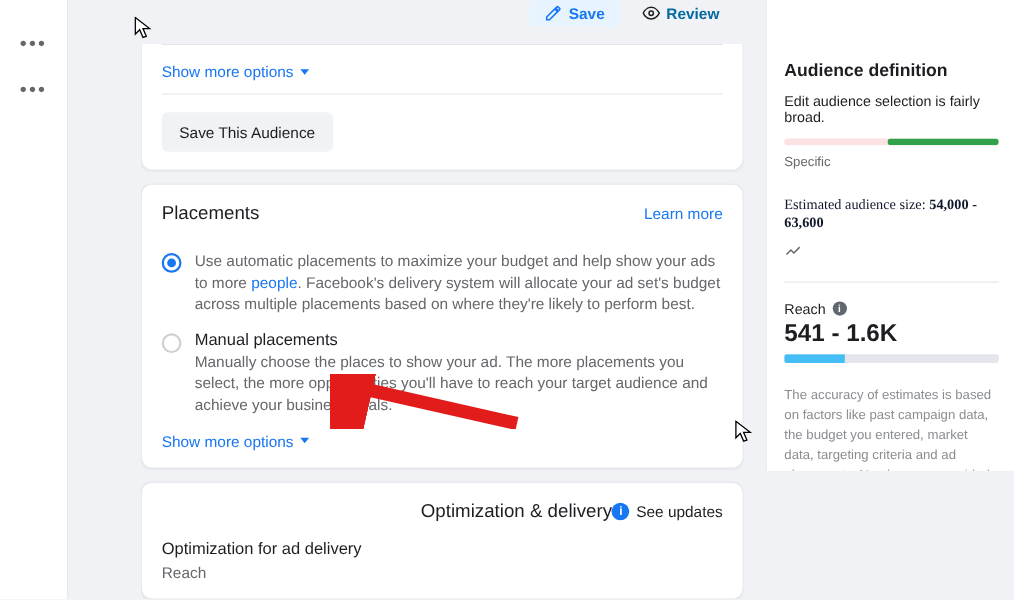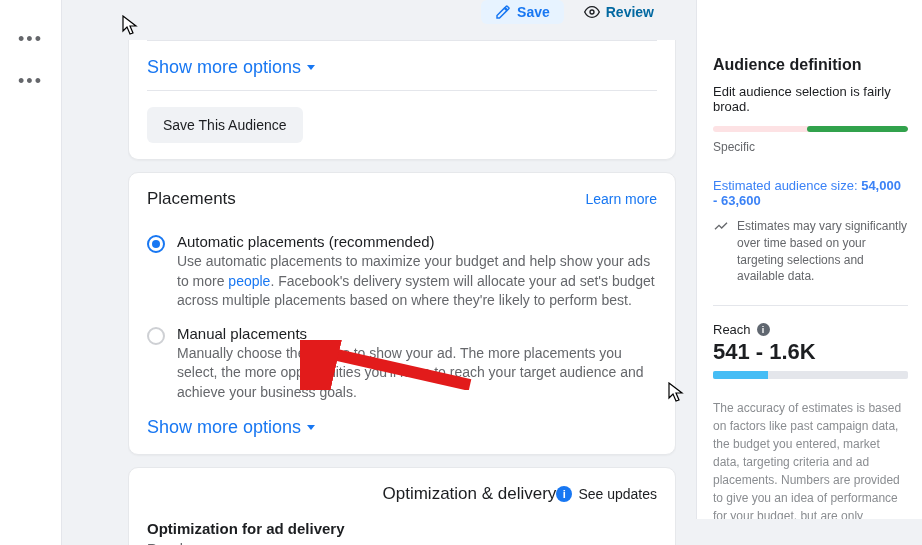--- a/index.html
+++ b/index.html
@@ -65,21 +65,21 @@
     padding: 16px 18px;
     margin-bottom: 12px;
   }
   .card.first {
     border-top-left-radius: 0; border-top-right-radius: 0;
     border-top: none;
     padding-top: 0;
   }
   .hr { border: none; border-top: 1px solid #e4e6eb; margin: 12px 0 16px; }
   .link { color: #1877f2; cursor: pointer; }
-  .show-more { display: inline-flex; align-items: center; gap: 6px; font-size: 18px; }
+  .show-more { display: inline-flex; align-items: center; gap: 6px; font-size: 14px; }
   .caret { width: 0; height: 0; border-left: 4px solid transparent; border-right: 4px solid transparent; border-top: 5px solid #1877f2; }
   .save-btn {
     display: inline-block;
     background: #f0f2f5;
     border-radius: 6px;
     padding: 10px 16px;
     font-size: 14px;
     font-weight: 400;
     color: #1c1e21;
     cursor: pointer;
@@ -99,37 +99,37 @@
     margin-top: 2px;
   }
   .radio.selected { border-color: #1877f2; }
   .radio.selected::after { content:''; width: 8px; height: 8px; background:#1877f2; border-radius:50%; }
   .radio-content .r-title { font-size: 15px; color: #1c1e21; margin-bottom: 2px; }
   .radio-content .r-desc { font-size: 14px; color: #65676b; line-height: 1.4; }
   .radio-content .r-desc .link { color:#1877f2; }
   .card3-head { display: flex; justify-content: flex-end; align-items: center; margin-bottom: 16px;}
   .see-updates { display: flex; align-items: center; gap: 6px; font-size: 14px; color:#1c1e21; cursor:pointer;}
   .see-updates .info { width:16px;height:16px;border-radius:50%;background:#1877f2;color:#fff;display:flex;align-items:center;justify-content:center;font-size:11px;font-weight:700;}
-  .sub-title { font-size: 15px; font-weight: 700; color:#1c1e21; margin-bottom: 4px;}
+  .sub-title { font-size: 15px; font-weight: 400; color:#1c1e21; margin-bottom: 4px;}
   .sub-val { font-size: 14px; color:#65676b;}
   .sidebar {
     position: absolute;
     left: 696px; top: 0;
-    width: 226px; height: 519px;
+    width: 226px; height: 428px;
     background: #fff;
     border-left: 1px solid #e4e6eb;
     padding: 56px 14px 20px 16px;
     overflow: hidden;
   }
   .aud-title { font-size: 16px; font-weight: 700; margin-bottom: 10px;}
   .aud-sub { font-size: 13px; color:#1c1e21; margin-bottom: 12px;}
   .meter { height: 6px; border-radius: 3px; background:#fde2e4; position:relative; overflow:hidden; margin-bottom:8px;}
   .meter .fill { position:absolute; right:0; top:0; height:100%; width:52%; background:#31a24c; border-radius:3px;}
   .meter-label { font-size:12px; color:#65676b; margin-bottom: 24px;}
-  .est-line { font-size:13px; color:#3b82f6; margin-bottom: 10px;}
+  .est-line { font-size:13px; color:#0f172a; margin-bottom: 10px; font-family: Liberation Serif, serif;}
   .est-note { display:flex; gap:8px; font-size:12px; color:#65676b; line-height:1.4; margin-bottom:20px;}
   .est-note .chart-icon { flex-shrink:0; color:#65676b;}
   .divider { border:none; border-top:1px solid #e4e6eb; margin: 10px 0 16px;}
   .edr-title { font-size:16px; font-weight:700; margin-bottom: 14px;}
   .reach-row { display:flex; align-items:center; gap:6px; font-size:13px; color:#1c1e21; margin-bottom:2px;}
   .reach-row .qm { width:13px;height:13px;border-radius:50%;background:#606770;color:#fff;display:flex;align-items:center;justify-content:center;font-size:9px;font-weight:700;}
   .reach-val { font-size:22px; font-weight:700; margin-bottom:6px;}
   .reach-bar { height:8px; background:#e4e6eb; border-radius:2px; overflow:hidden; margin-bottom:20px;}
   .reach-bar .f { height:100%; width:28%; background:#45bdf5;}
   .acc-text { font-size:12px; color:#8a8d91; line-height:1.5; margin-bottom:6px;}
@@ -188,21 +188,20 @@
 
     <div class="card">
       <div class="card-head">
         <div class="card-title">Placements</div>
         <span class="link">Learn more</span>
       </div>
 
       <div class="radio-row">
         <div class="radio selected"></div>
         <div class="radio-content">
-          <div class="r-title">Automatic placements (recommended)</div>
           <div class="r-desc">
             <span>Use automatic placements to maximize your budget and help show your ads to more </span><span class="link">people</span><span>. Facebook's delivery system will allocate your ad set's budget across multiple placements based on where they're likely to perform best.</span>
           </div>
         </div>
       </div>
 
       <div class="radio-row">
         <div class="radio"></div>
         <div class="radio-content">
           <div class="r-title">Manual placements</div>
@@ -238,21 +237,20 @@
     </div>
   <div class="meter-label">Specific</div>
 
   <div class="est-line">
     <span>Estimated audience size:</span> <b>54,000 - 63,600</b>
   </div>
   <div class="est-note">
     <svg class="chart-icon" width="16" height="16" viewBox="0 0 24 24" fill="none" stroke="currentColor" stroke-width="2">
         <path d="M3 17l6-6 4 4 8-8"></path>
       </svg>
-    <span>Estimates may vary significantly over time based on your targeting selections and available data.</span>
   </div>
 
   <hr class="divider">
 
   <div class="reach-row">
     <span>Reach</span>
     <span class="qm">i</span>
   </div>
   <div class="reach-val">541 - 1.6K</div>
   <div class="reach-bar">

